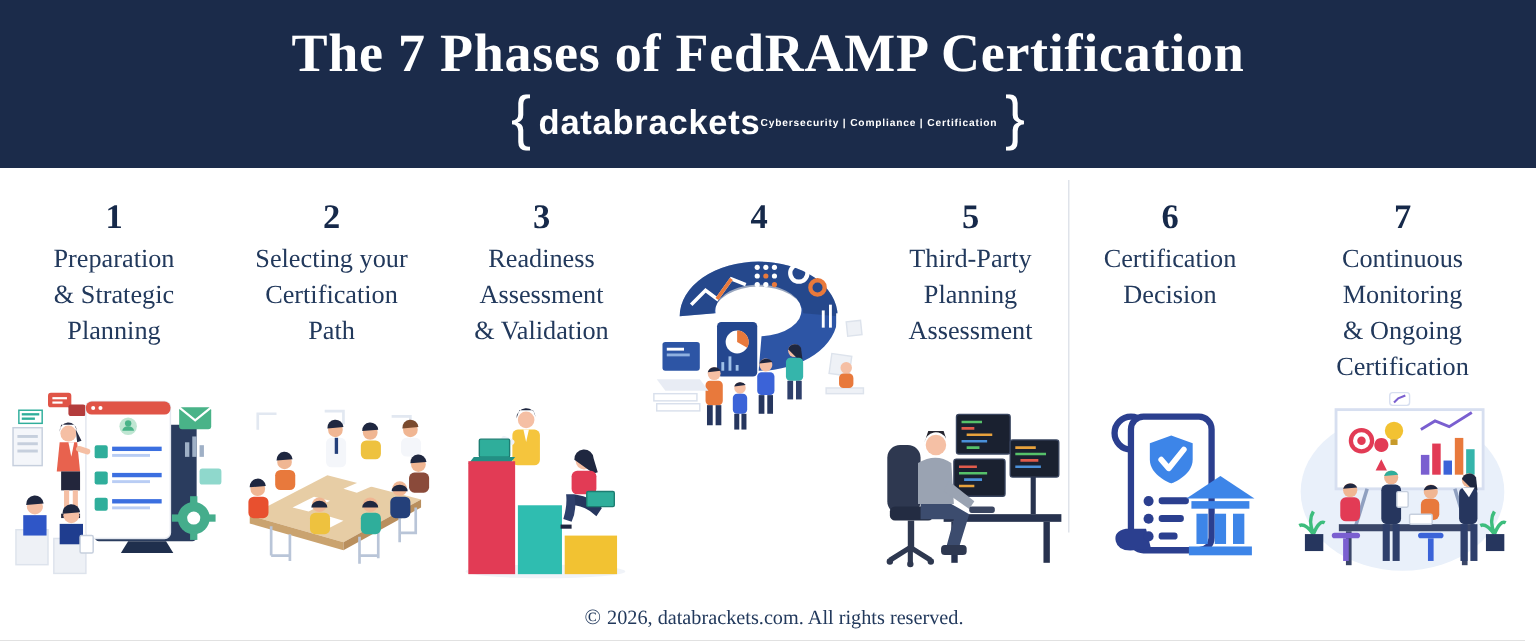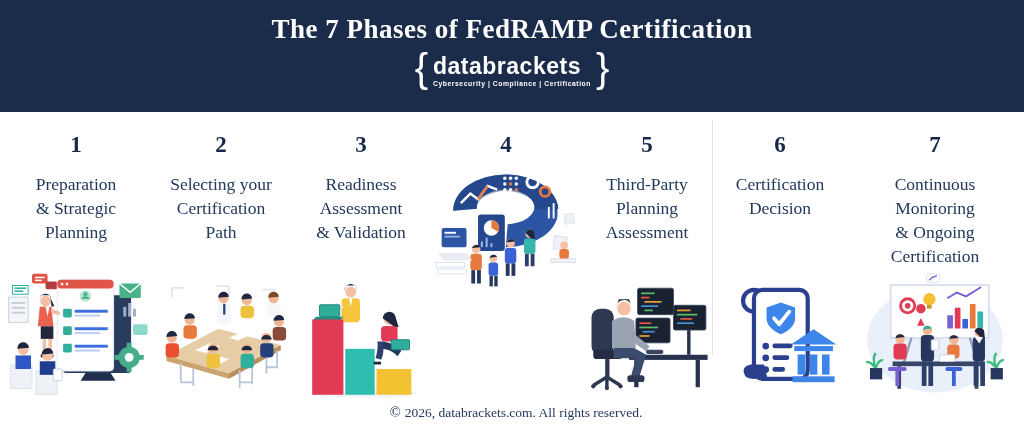--- a/index.html
+++ b/index.html
@@ -15,29 +15,29 @@
   .canvas{
     width:1024px;height:427px;background:var(--canvas-bg);
     position:relative;overflow:hidden;margin:0 auto;
   }
   
   .header{
     height:112px;background:var(--header-bg);color:var(--heading-text);
     display:flex;flex-direction:column;align-items:center;justify-content:flex-start;
   }
   .page-title{
-    font-family:"Liberation Serif",serif;font-weight:600;font-size:27px;
+    font-family:"Liberation Serif",serif;font-weight:600;font-size:36px;
     letter-spacing:.5px;margin-top:14px;color:var(--heading-text);
   }
   .logo{display:flex;align-items:center;gap:5px;margin-top:5px;}
   .brace{
     font-family:"Liberation Sans",sans-serif;font-weight:300;font-size:40px;
     line-height:40px;position:relative;top:-2px;
   }
-  .logo-middle{display:flex;flex-direction:column;align-items:flex-start;}
+  .logo-middle{display:flex;flex-direction:row;align-items:center;}
   .brand{
     font-family:"Liberation Sans",sans-serif;font-weight:700;font-size:23px;
     letter-spacing:.5px;line-height:24px;
   }
   .tagline{
     font-family:"Liberation Sans",sans-serif;font-weight:700;font-size:6.8px;
     letter-spacing:.55px;margin-top:2px;white-space:nowrap;
   }
   
   .phases{display:flex;position:relative;height:294px;}
@@ -47,21 +47,21 @@
   .phase:nth-of-type(3){width:142px;}
   .phase:nth-of-type(4){width:148px;}
   .phase:nth-of-type(5){width:134px;}
   .phase:nth-of-type(6){width:132px;}
   .phase:nth-of-type(7){width:178px;}
   .num{
     margin-top:18px;height:30px;line-height:30px;
     font-size:23px;font-weight:700;color:var(--number-text);
   }
   .ptitle{
-    margin-top:12px;height:96px;font-size:17.5px;line-height:24px;
+    height:96px;font-size:17.5px;line-height:24px;
     color:var(--body-text);white-space:pre-line;
   }
   .illus{height:136px;width:100%;display:flex;align-items:center;justify-content:center;}
   .illus svg{max-width:97%;max-height:136px;display:block;}
   .col-divider{
     position:absolute;left:712px;top:8px;width:1px;height:235px;
     background:var(--divider);
   }
   
   .footer{

